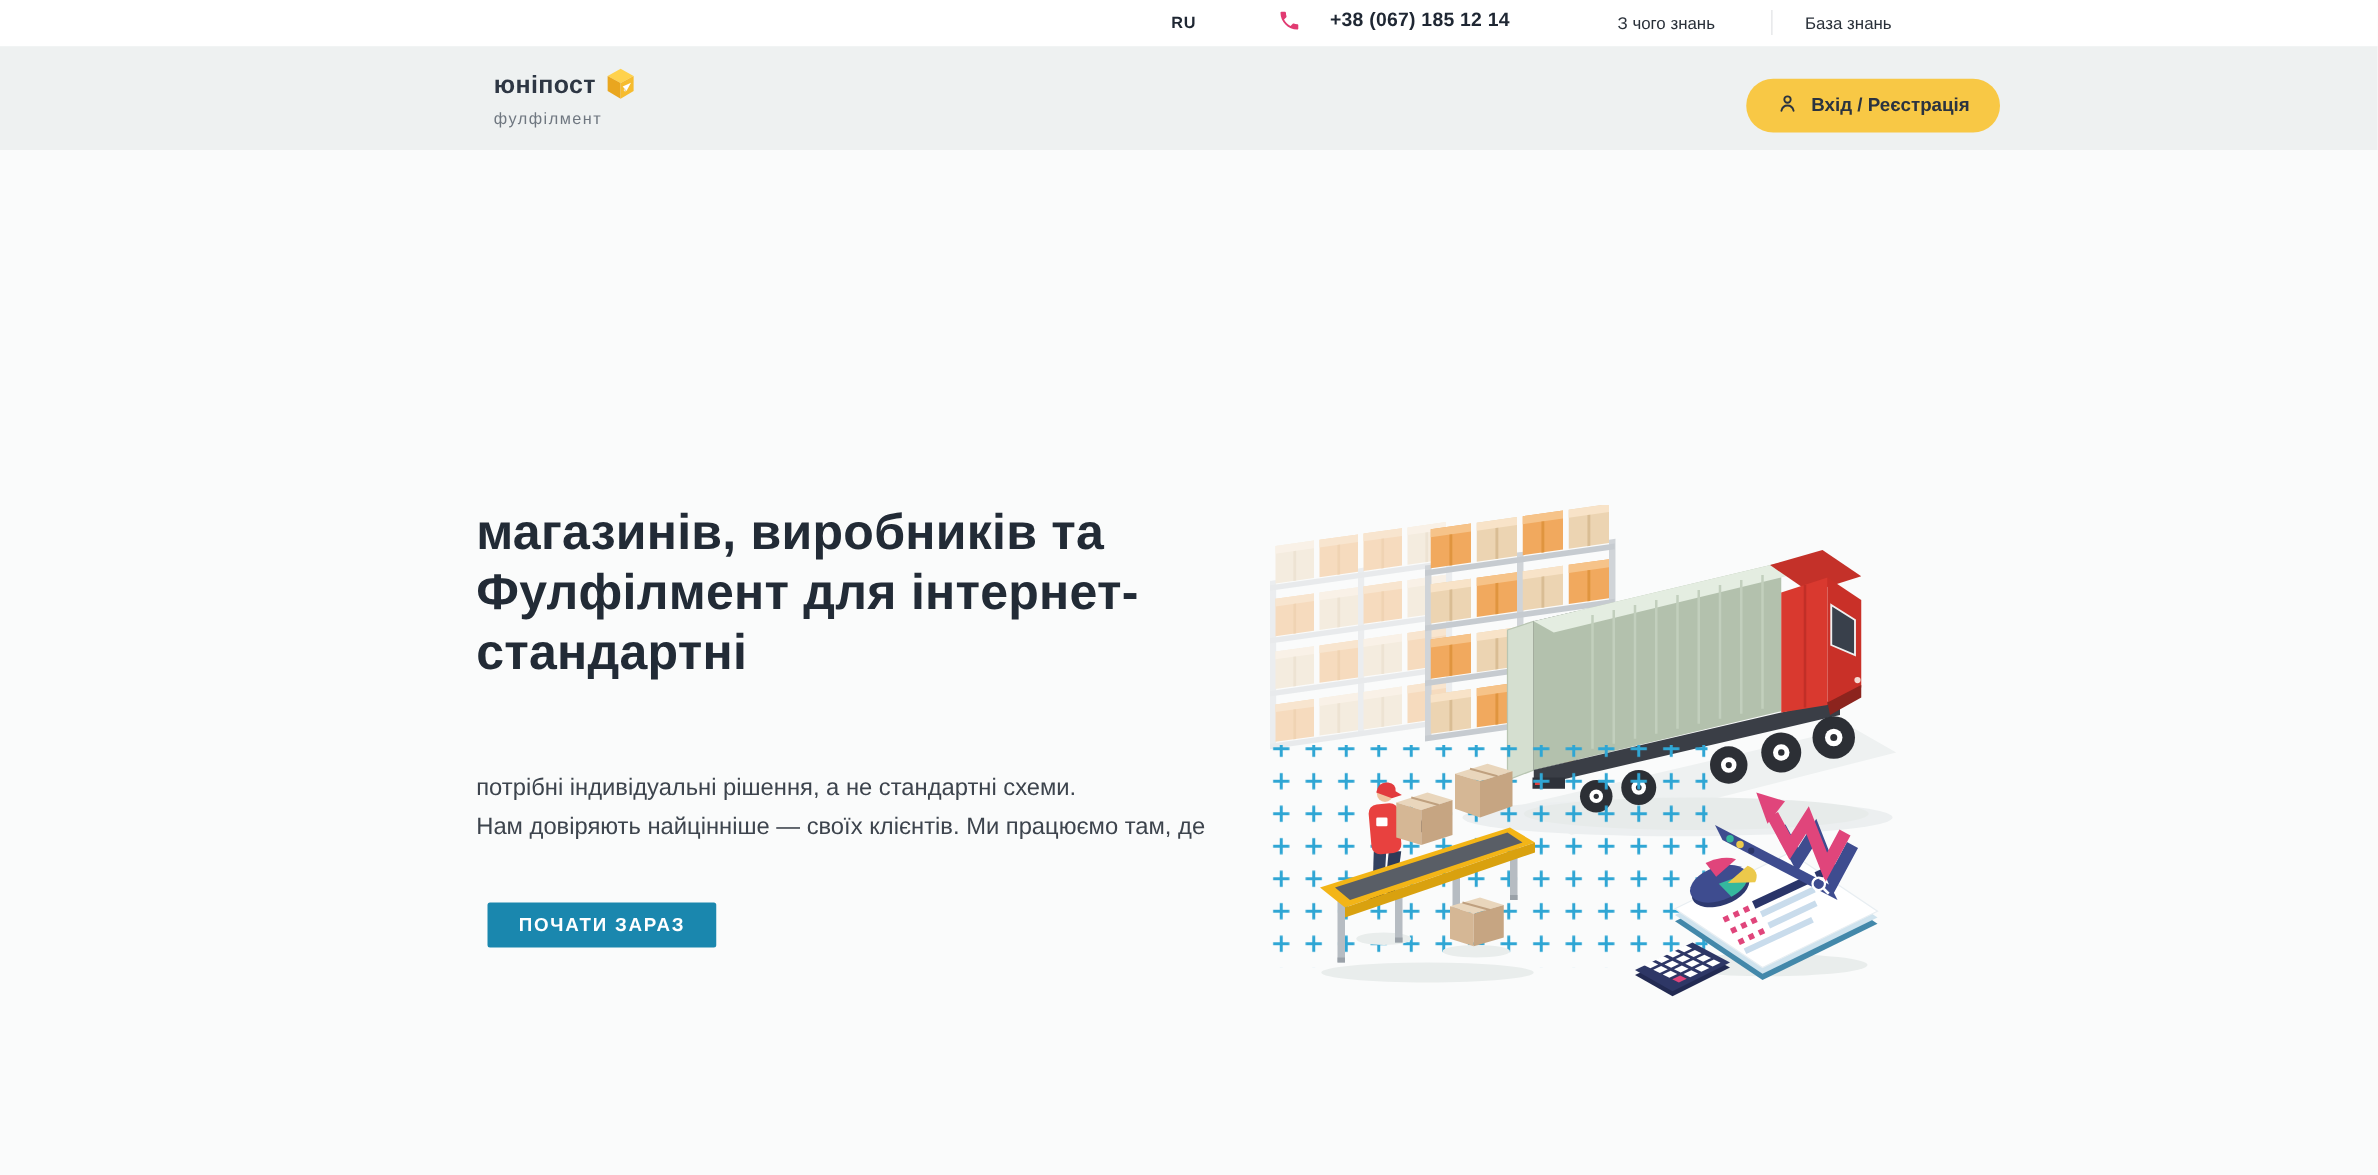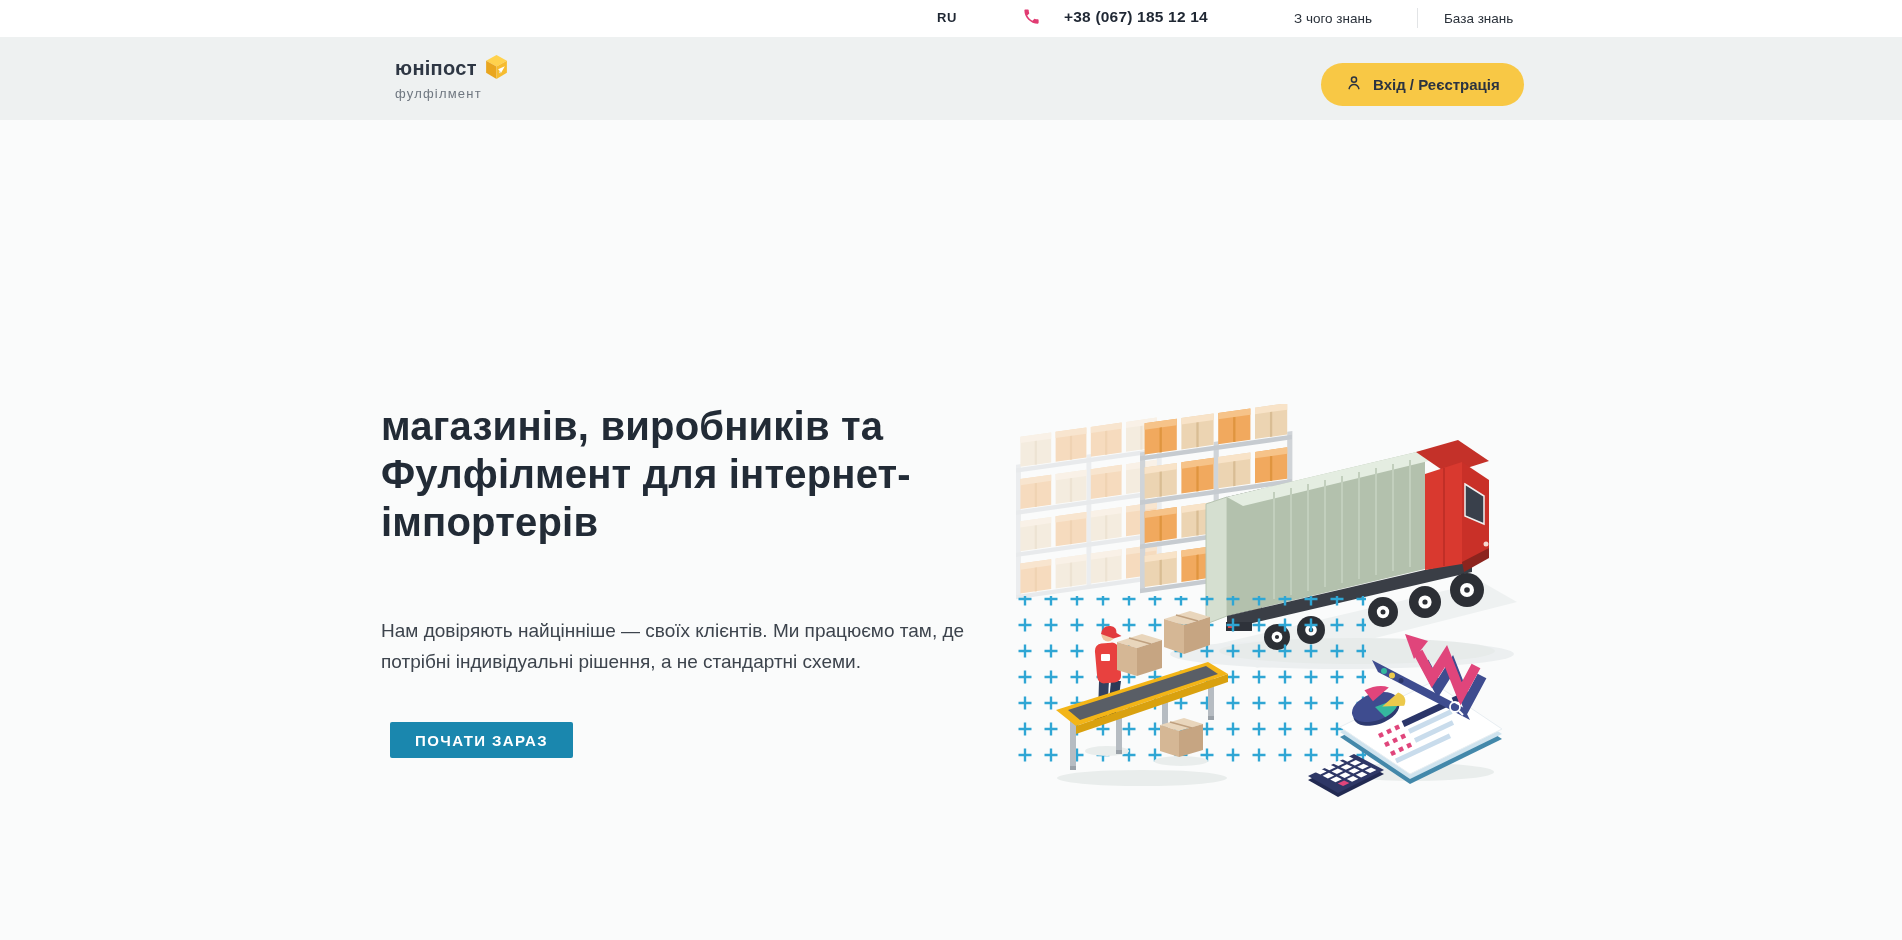--- a/index.html
+++ b/index.html
@@ -23,21 +23,21 @@
   .topbar-divider { position:absolute; left:1417px; top:8px; width:1px; height:20px; background:#e2e4e6; }
   
   .header { position:absolute; left:0; top:37px; width:1902px; height:83px; background:var(--header-bg,#eef1f1); }
   .logo { position:absolute; left:395px; top:16px; cursor:pointer; }
   .logo-row { display:flex; align-items:flex-start; gap:6px; }
   .logo-title { font-size:20px; font-weight:800; color:#2e3744; letter-spacing:.3px; line-height:30px; }
   .logo-sub { font-size:13px; color:#6f7780; letter-spacing:1.2px; margin-top:1px; }
   .nav { position:absolute; left:684px; top:0; height:83px; display:flex; align-items:center; gap:40px; }
   .nav-item { font-size:17.5px; color:#27313d; cursor:pointer; white-space:nowrap; }
   .login-btn {
-    position:absolute; left:1321px; top:26px; height:43px; padding:0 24px;
+    position:absolute; left:1397px; top:26px; height:43px; padding:0 24px;
     display:flex; align-items:center; gap:10px;
     background:var(--accent-yellow,#f8c845); border:none; border-radius:22px;
     font-family:inherit; font-size:15px; font-weight:700; color:#2b3340; cursor:pointer;
   }
   
   .hero-title { position:absolute; left:381px; top:402px; font-size:40px; line-height:48px; font-weight:800; color:var(--heading-color,#222b36); letter-spacing:.2px; }
   .hero-title span { display:block; }
   .hero-desc { position:absolute; left:381px; top:615px; font-size:19px; line-height:31px; color:#3d444d; }
   .hero-desc span { display:block; }
   .cta-btn {
@@ -88,25 +88,25 @@
         <path d="M5.5 19.5c.9-3.6 3.5-5.6 6.5-5.6s5.6 2 6.5 5.6"></path>
       </svg>
     </span>
     <span>Вхід / Реєстрація</span>
   </button>
 </div>
 
 <h1 class="hero-title">
   <span>магазинів, виробників та</span>
   <span>Фулфілмент для інтернет-</span>
-  <span>імпортерів</span>
+  <span>стандартні</span>
 </h1>
 <p class="hero-desc">
+  <span>потрібні індивідуальні рішення, а не стандартні схеми.</span>
   <span>Нам довіряють найцінніше — своїх клієнтів. Ми працюємо там, де</span>
-  <span>потрібні індивідуальні рішення, а не стандартні схеми.</span>
 </p>
 <button class="cta-btn">ПОЧАТИ ЗАРАЗ</button>
 
 <svg class="illustration" viewBox="0 0 505 400">
   <defs>
     <pattern id="plusgrid" width="26" height="26" patternUnits="userSpaceOnUse">
       <path d="M13 6.5v13 M6.5 13h13" stroke="#2fa6d4" stroke-width="2.4"></path>
     </pattern>
     <g id="bx-o">
       <rect width="28" height="34" fill="#f1a95e"></rect>

